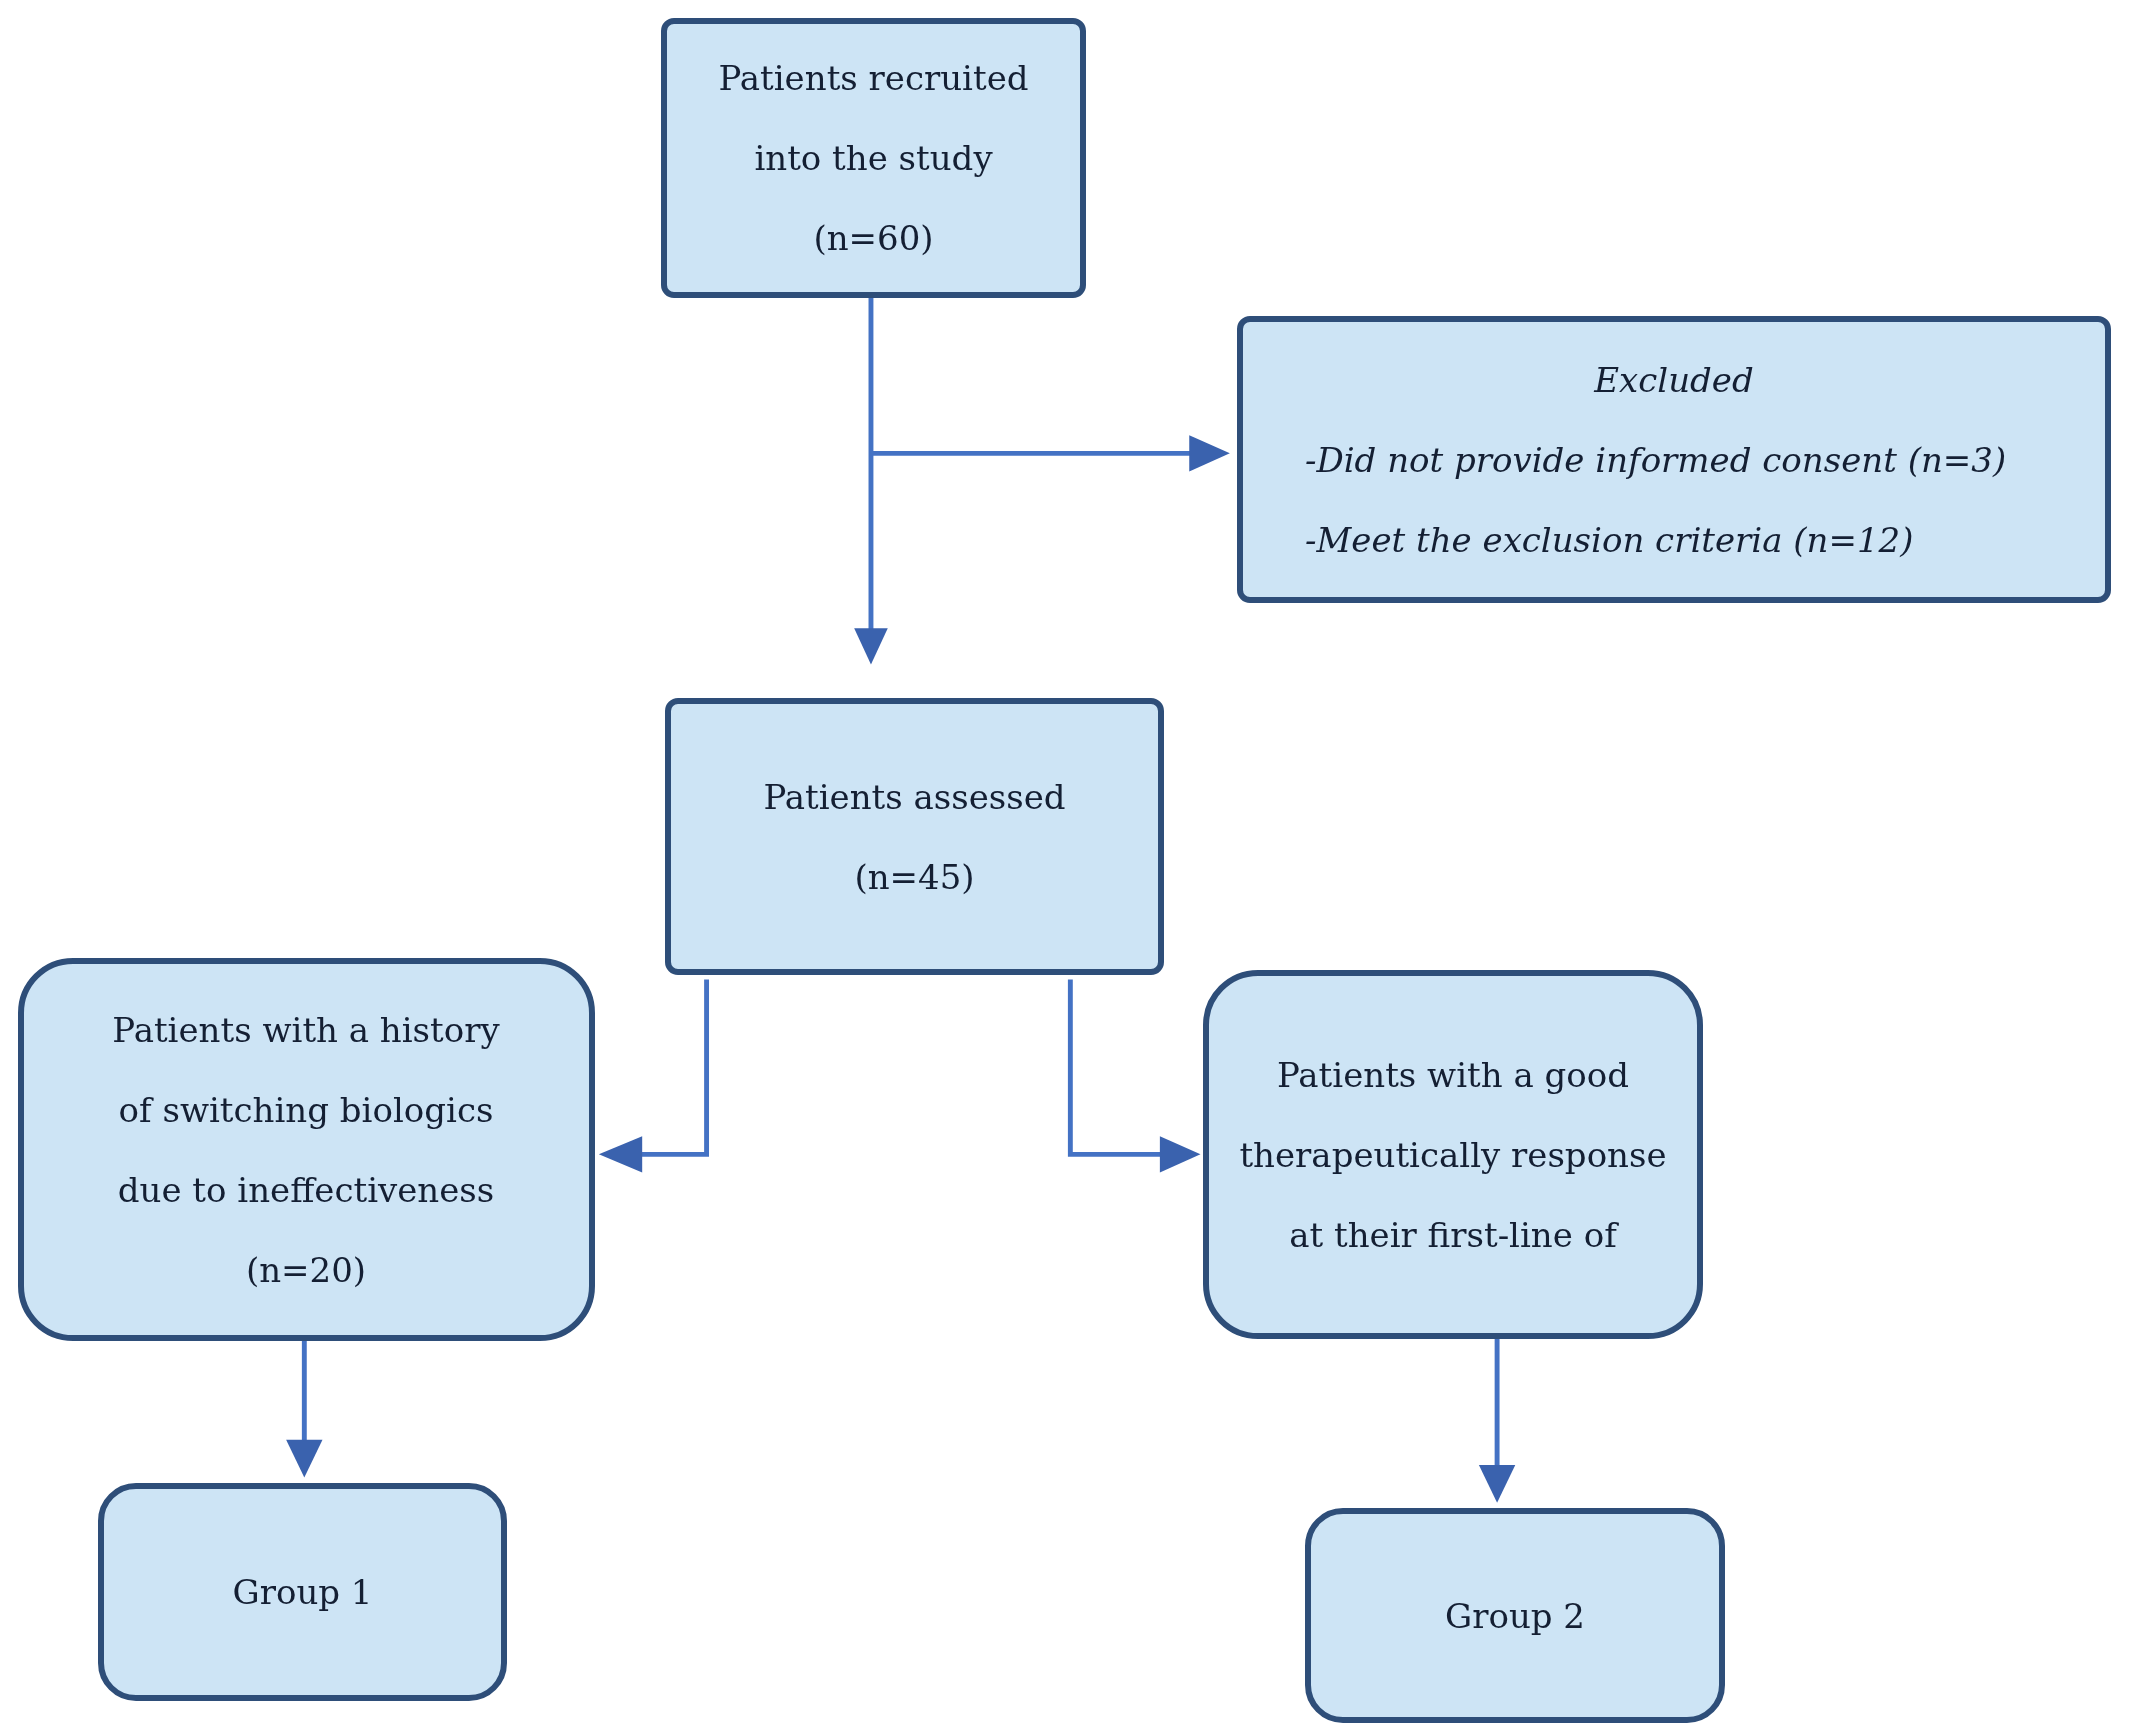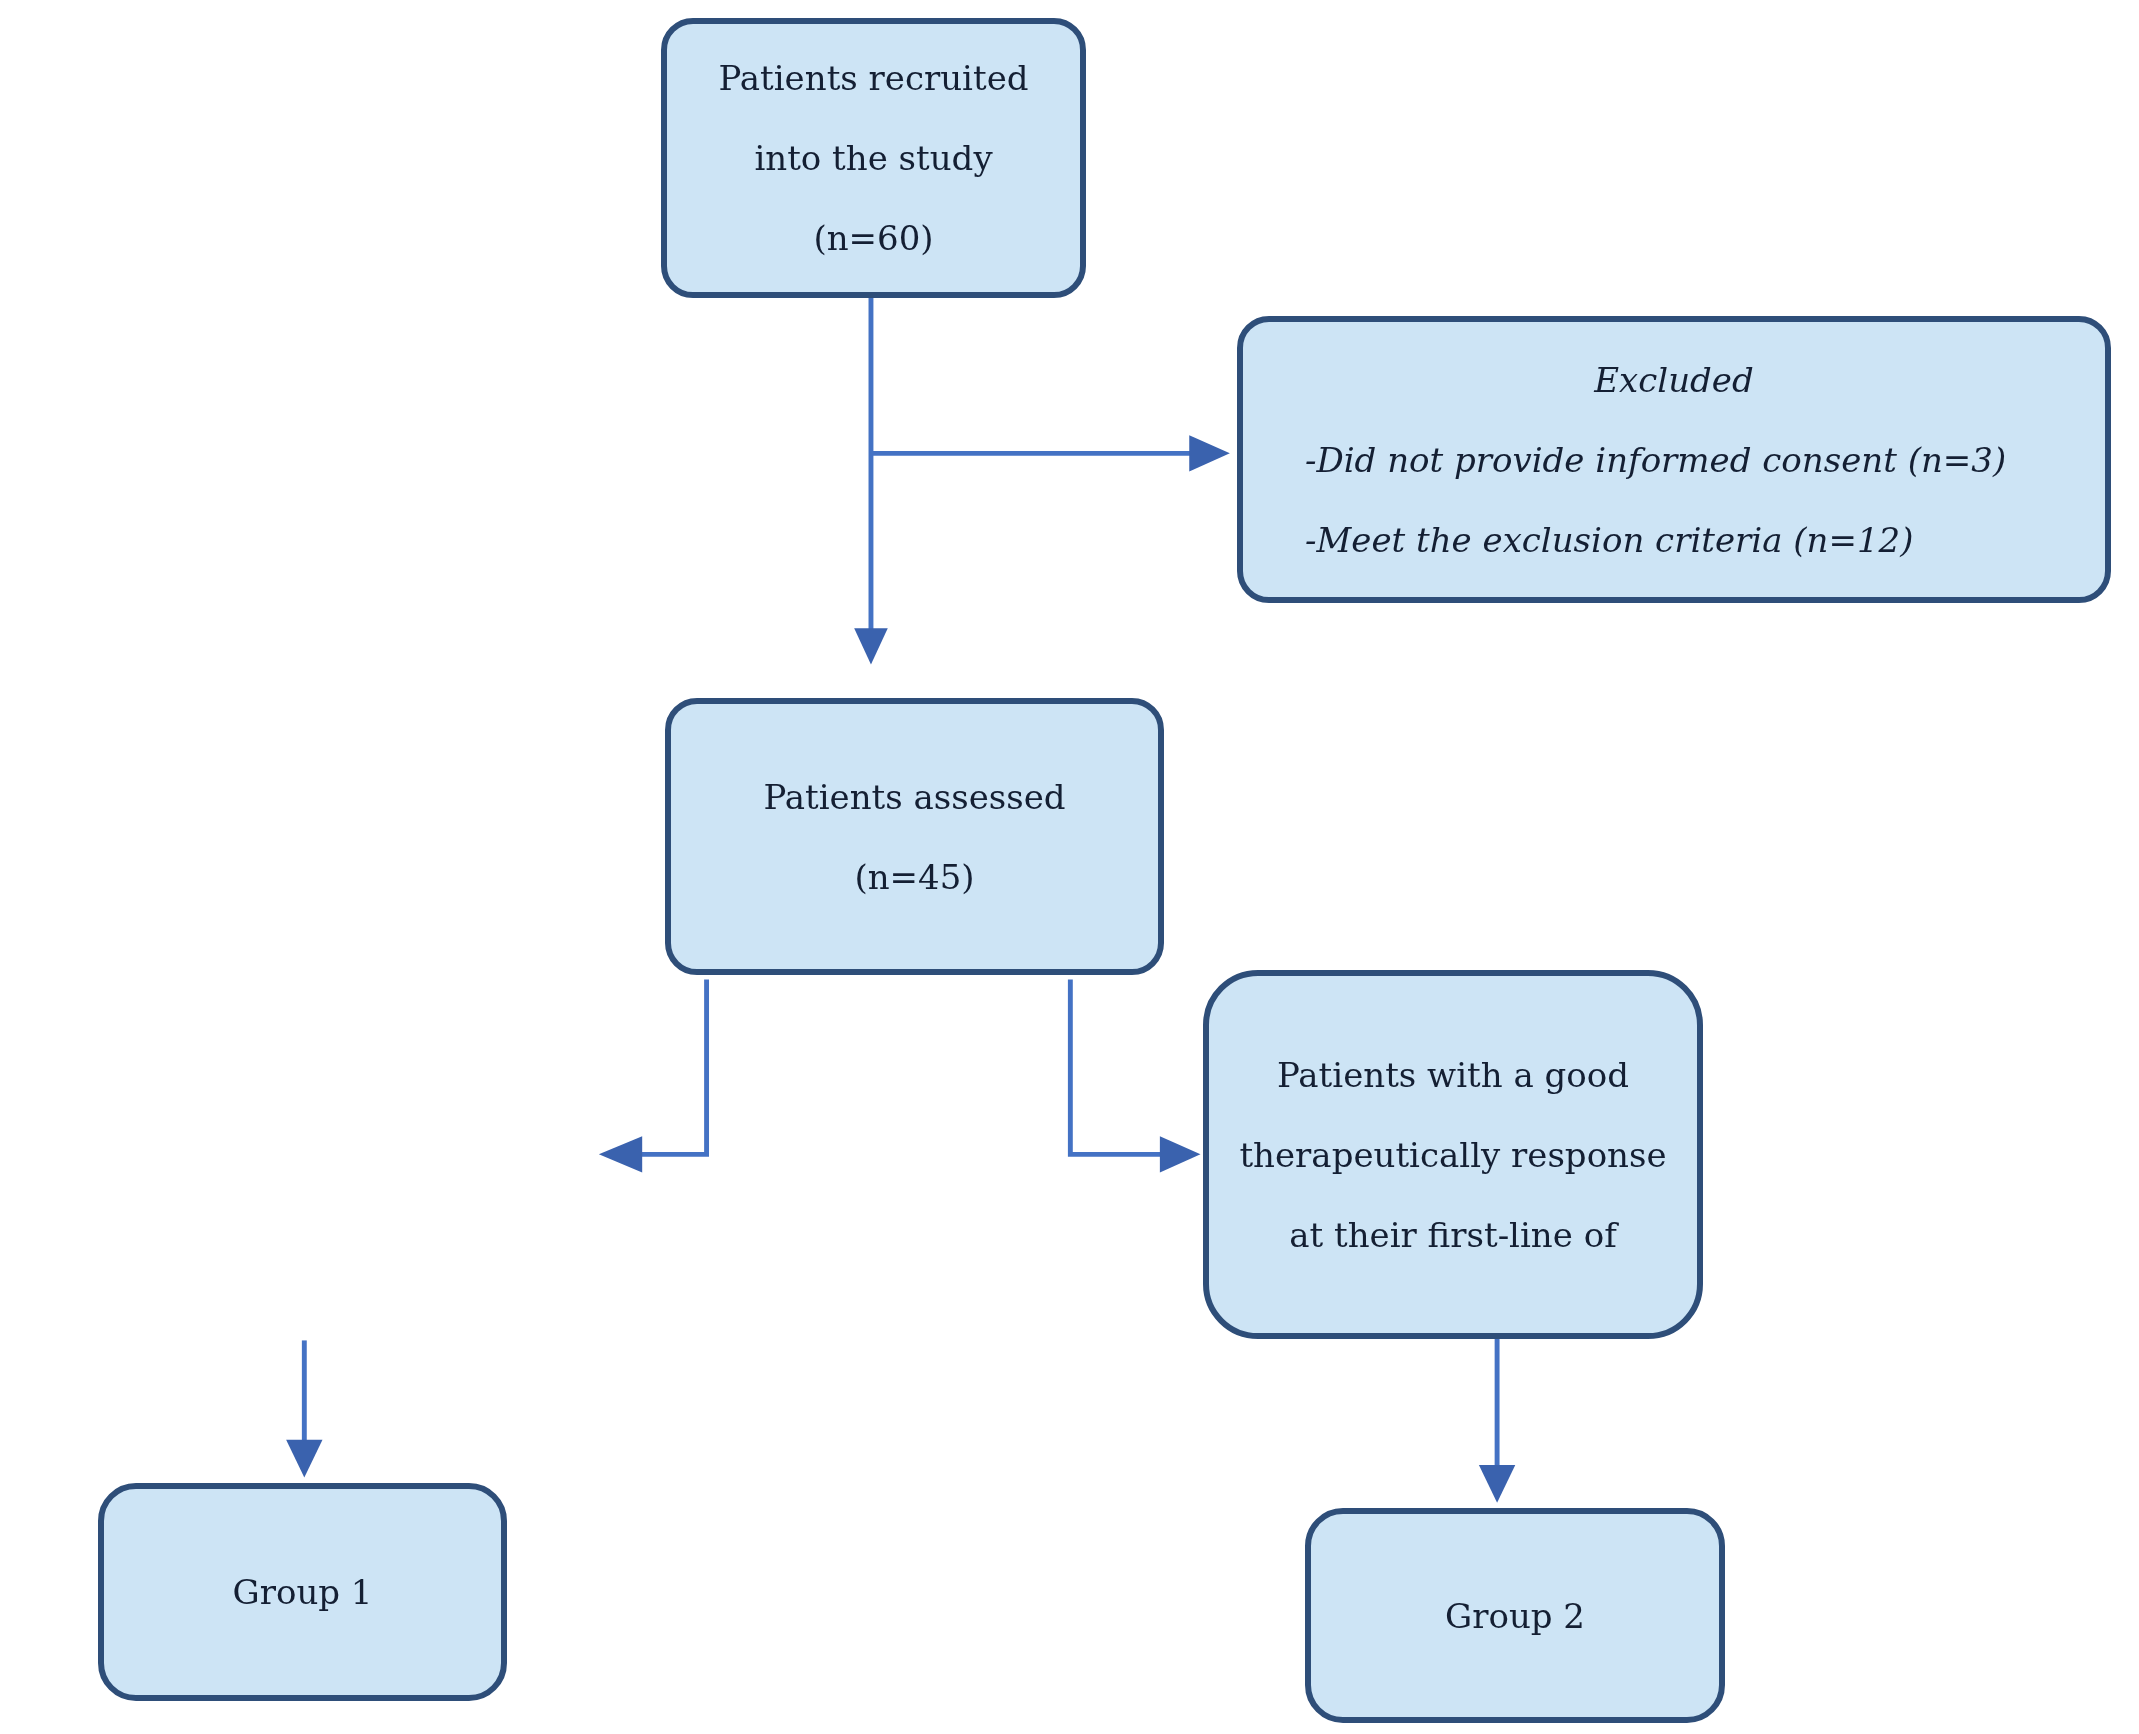--- a/index.html
+++ b/index.html
@@ -32,21 +32,21 @@
   }
   .ah{
     fill:var(--arrowhead);
     stroke:none;
   }
   .node{
     position:absolute;
     box-sizing:border-box;
     background:var(--box-fill);
     border:6.3px solid var(--box-border);
-    border-radius:32px;
+    border-radius:13px;
     display:flex;
     flex-direction:column;
     justify-content:center;
     align-items:center;
     font-size:34px;
     line-height:80px;
     text-align:center;
     white-space:nowrap;
   }
   .n-recruited{left:661px;top:17.5px;width:425px;height:280px;}
@@ -101,20 +101,26 @@
     <div class="t-center">Excluded</div>
     <div class="t-item">-Did not provide informed consent (n=3)</div>
     <div class="t-item">-Meet the exclusion criteria (n=12)</div>
   </div>
 
   <div class="node n-assessed">
     <div>Patients assessed</div>
     <div>(n=45)</div>
   </div>
 
+  <div class="node n-history">
+    <div>Patients with a history</div>
+    <div>of switching biologics</div>
+    <div>due to ineffectiveness</div>
+    <div>(n=20)</div>
+  </div>
 
   <div class="node n-response">
     <div>Patients with a good</div>
     <div>therapeutically response</div>
     <div>at their first-line of</div>
   </div>
 
   <div class="node n-group1">
     <div>Group 1</div>
   </div>

